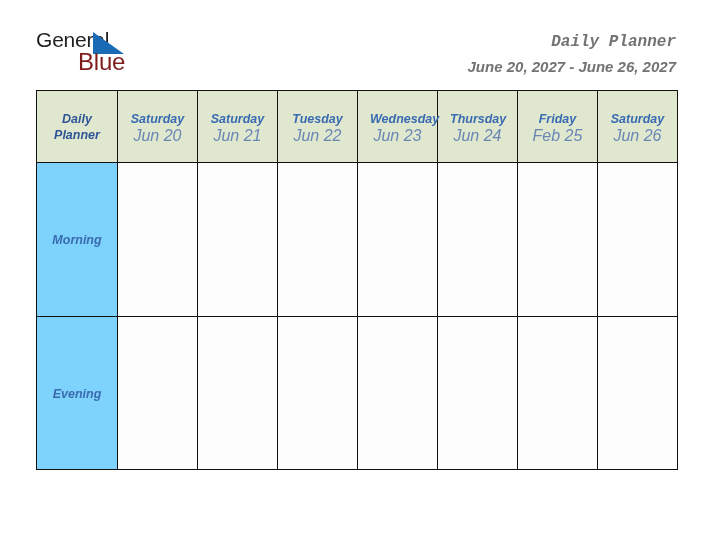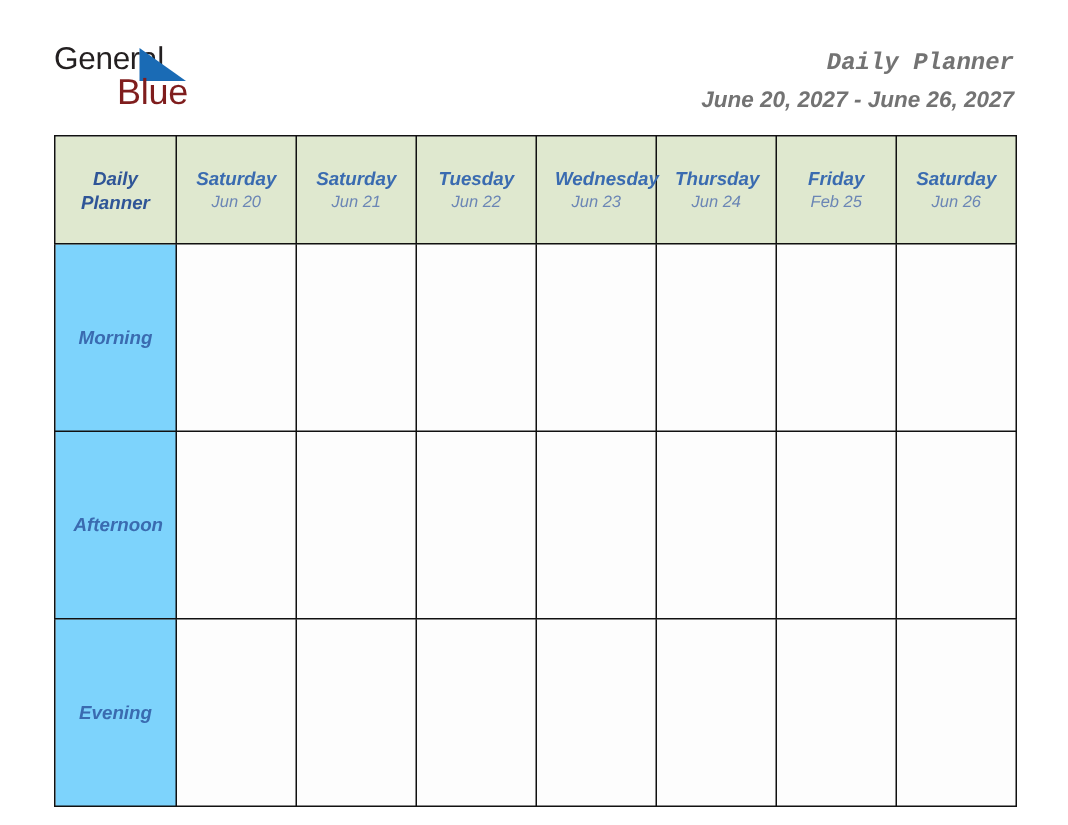--- a/index.html
+++ b/index.html
@@ -131,21 +131,21 @@
     font-style: italic;
     font-weight: bold;
     font-size: 12.5px;
     color: #3a6bb0;
     line-height: 16px;
   }
   .hdr-date {
     font-family: "Liberation Sans", sans-serif;
     font-style: italic;
     font-weight: normal;
-    font-size: 11px;
+    font-size: 16px;
     color: #6b86b5;
     line-height: 15px;
     margin-top: 1px;
   }
 
   tbody tr { height: 111px; }
   td.slot-label {
     background: #7dd3fc;
     text-align: center;
     vertical-align: middle;
@@ -260,46 +260,20 @@
           <div class="slot-cell-content"></div>
         </td>
         <td class="slot-cell">
           <div class="slot-cell-content"></div>
         </td>
         <td class="slot-cell">
           <div class="slot-cell-content"></div>
         </td>
       </tr>
 
-      <tr>
-        <td class="slot-label">
-          <span class="slot-label-text">Afternoon</span>
-        </td>
-        <td class="slot-cell">
-          <div class="slot-cell-content"></div>
-        </td>
-        <td class="slot-cell">
-          <div class="slot-cell-content"></div>
-        </td>
-        <td class="slot-cell">
-          <div class="slot-cell-content"></div>
-        </td>
-        <td class="slot-cell">
-          <div class="slot-cell-content"></div>
-        </td>
-        <td class="slot-cell">
-          <div class="slot-cell-content"></div>
-        </td>
-        <td class="slot-cell">
-          <div class="slot-cell-content"></div>
-        </td>
-        <td class="slot-cell">
-          <div class="slot-cell-content"></div>
-        </td>
-      </tr>
 
       <tr>
         <td class="slot-label">
           <span class="slot-label-text">Evening</span>
         </td>
         <td class="slot-cell">
           <div class="slot-cell-content"></div>
         </td>
         <td class="slot-cell">
           <div class="slot-cell-content"></div>

